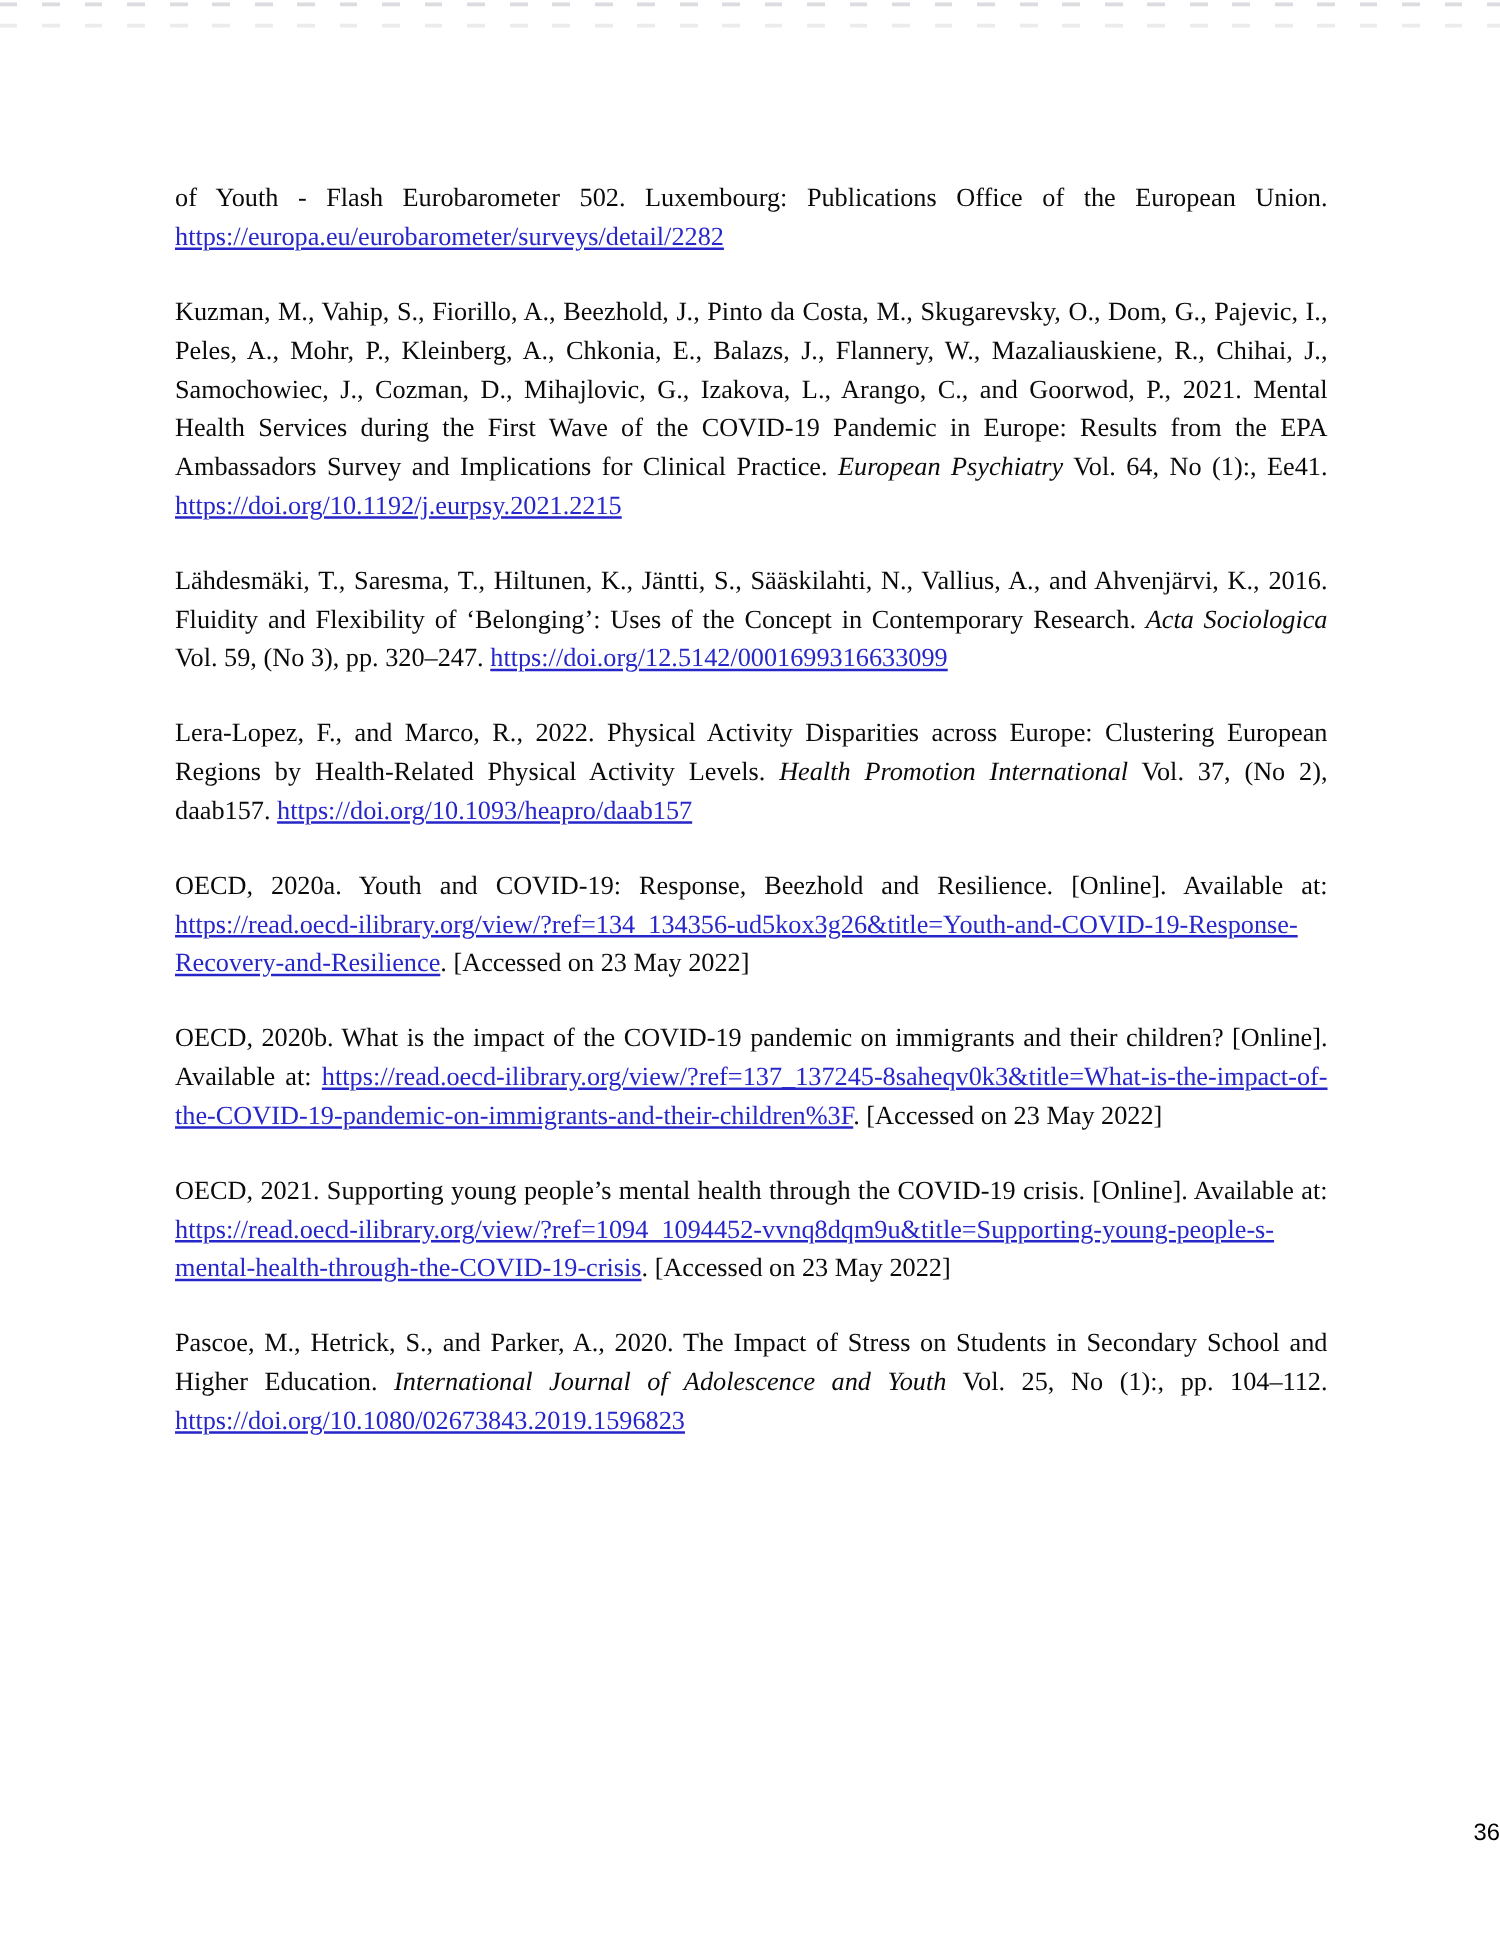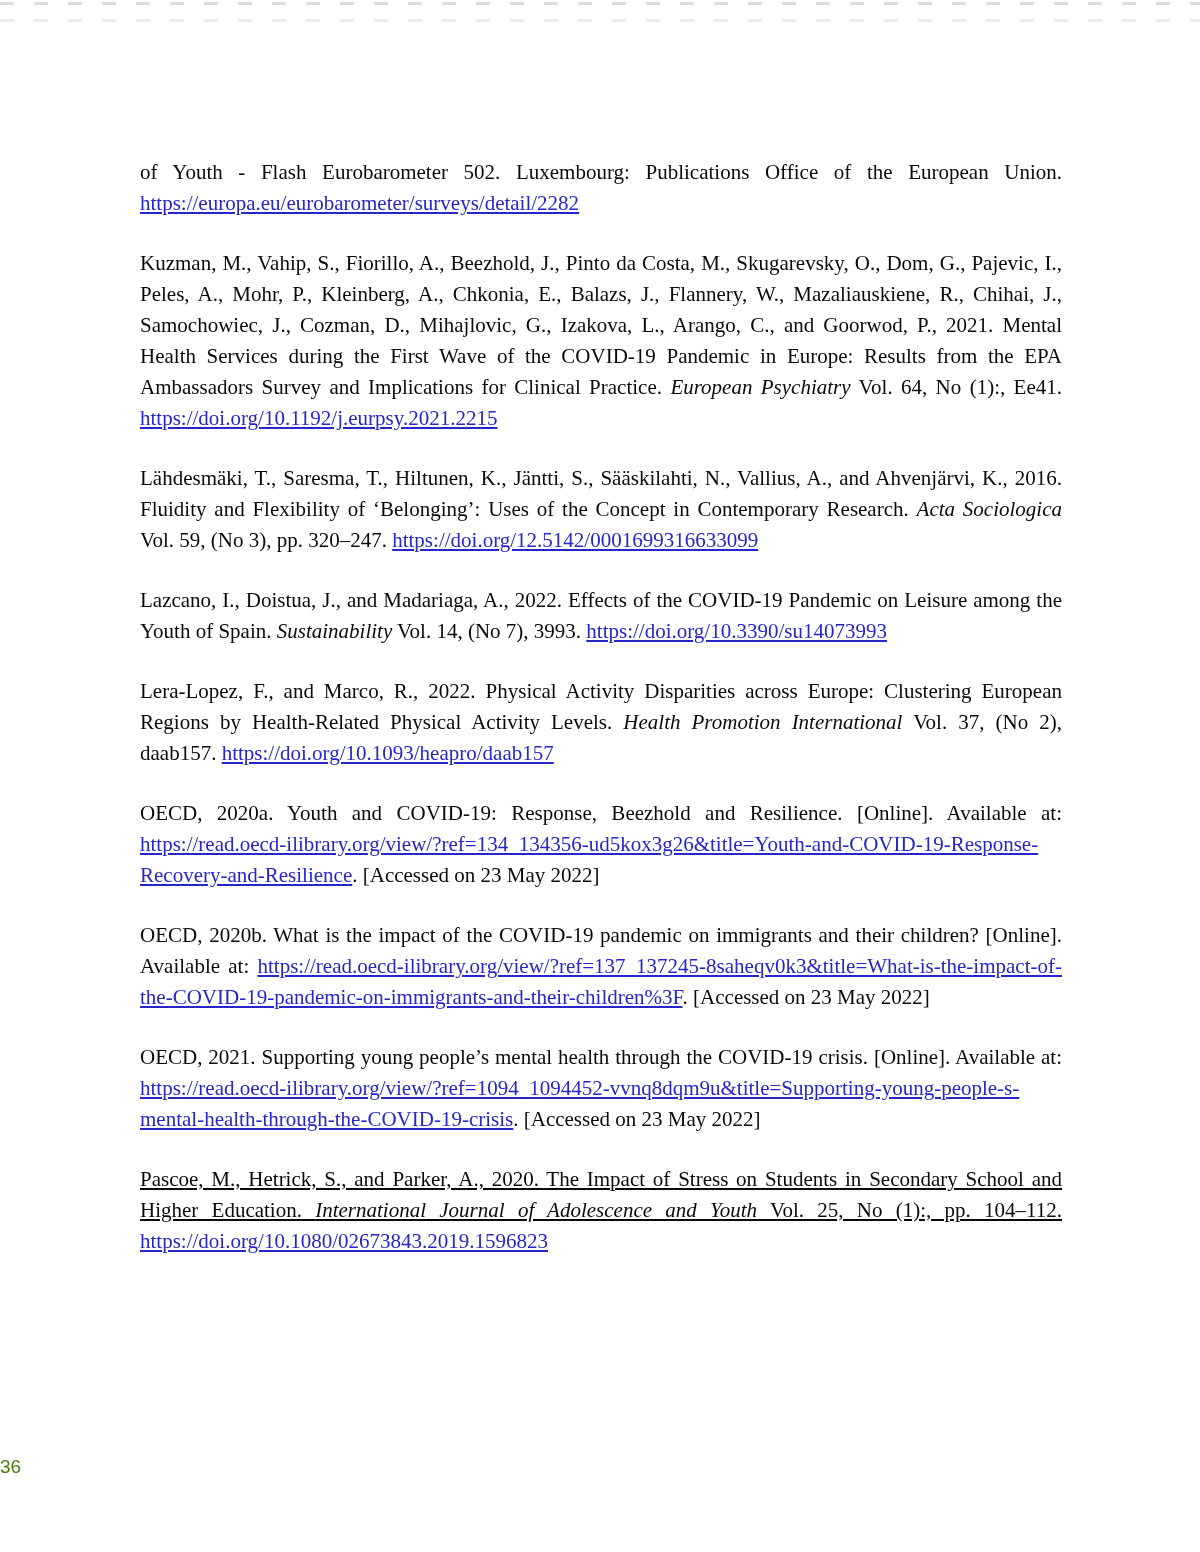--- a/index.html
+++ b/index.html
@@ -25,54 +25,52 @@
   .scan-artifact.a1 { top: 2px; }
   .scan-artifact.a2 { top: 19px; opacity: 0.55; }
   .refs {
     position: absolute;
     left: 140px;
     top: 143px;
     width: 922px;
     font-size: 21px;
     line-height: 31px;
     text-align: justify;
-    margin-top: 14px;
   }
   .ref {
     margin: 0 0 29px 0;
   }
-  .ref:last-child { margin-bottom: 0; text-decoration: underline; }
+  .ref:last-child { margin-bottom: 0; }
   .ref a {
     color: var(--link-color, #2626c9);
     text-decoration: underline;
     cursor: pointer;
   }
   .it { font-style: italic; }
   .pageno {
     position: absolute;
     top: 1456px;
     left: 0;
     width: 1200px;
-    text-align: left;
+    text-align: right;
     font-family: "Liberation Sans", "DejaVu Sans", sans-serif;
     font-size: 19px;
-    color: #4d7c0f;
+    color: #000000;
   }
 </style>
 </head>
 <body>
 
 <div class="scan-artifact a1"></div>
 <div class="scan-artifact a2"></div>
 
 <main class="refs" id="refs">
     <p class="ref"><span class="">of Youth - Flash Eurobarometer 502. Luxembourg: Publications Office of the European Union. </span><a href="#">https://europa.eu/eurobarometer/surveys/detail/2282</a></p>
     <p class="ref"><span class="">Kuzman, M., Vahip, S., Fiorillo, A., Beezhold, J., Pinto da Costa, M., Skugarevsky, O., Dom, G., Pajevic, I., Peles, A., Mohr, P., Kleinberg, A., Chkonia, E., Balazs, J., Flannery, W., Mazaliauskiene, R., Chihai, J., Samochowiec, J., Cozman, D., Mihajlovic, G., Izakova, L., Arango, C., and Goorwod, P., 2021. Mental Health Services during the First Wave of the COVID-19 Pandemic in Europe: Results from the EPA Ambassadors Survey and Implications for Clinical Practice. </span><span class="it">European Psychiatry</span><span class=""> Vol. 64, No  (1):, Ee41. </span><a href="#">https://doi.org/10.1192/j.eurpsy.2021.2215</a></p>
     <p class="ref"><span class="">Lähdesmäki, T., Saresma, T., Hiltunen, K., Jäntti, S., Sääskilahti, N., Vallius, A., and Ahvenjärvi, K., 2016. Fluidity and Flexibility of ‘Belonging’: Uses of the Concept in Contemporary Research. </span><span class="it">Acta Sociologica</span><span class=""> Vol. 59, (No 3), pp. 320–247. </span><a href="#">https://doi.org/12.5142/0001699316633099</a></p>
-    <p class="ref"><span class="">Lazcano, I., Doistua, J., and Madariaga, A., 2022. Effects of the COVID-19 Pandemic on Leisure among the Youth of Spain. </span><span class="it">Sustainability</span><span class=""> Vol. 14, (No 7), 3993. </span><a href="#">https://doi.org/10.3390/su14073993</a></p>
     <p class="ref"><span class="">Lera-Lopez, F., and Marco, R., 2022. Physical Activity Disparities across Europe: Clustering European Regions by Health-Related Physical Activity Levels. </span><span class="it">Health Promotion International</span><span class=""> Vol. 37, (No 2), daab157. </span><a href="#">https://doi.org/10.1093/heapro/daab157</a></p>
     <p class="ref"><span class="">OECD, 2020a. Youth and COVID-19: Response, Beezhold and Resilience. [Online]. Available at: </span><a href="#">https://read.oecd-ilibrary.org/view/?ref=134_134356-ud5kox3g26&amp;title=Youth-and-COVID-19-Response-Recovery-and-Resilience</a><span class="">. [Accessed on 23 May 2022]</span></p>
     <p class="ref"><span class="">OECD, 2020b. What is the impact of the COVID-19 pandemic on immigrants and their children? [Online]. Available at: </span><a href="#">https://read.oecd-ilibrary.org/view/?ref=137_137245-8saheqv0k3&amp;title=What-is-the-impact-of-the-COVID-19-pandemic-on-immigrants-and-their-children%3F</a><span class="">. [Accessed on 23 May 2022]</span></p>
     <p class="ref"><span class="">OECD, 2021. Supporting young people’s mental health through the COVID-19 crisis. [Online]. Available at: </span><a href="#">https://read.oecd-ilibrary.org/view/?ref=1094_1094452-vvnq8dqm9u&amp;title=Supporting-young-people-s-mental-health-through-the-COVID-19-crisis</a><span class="">. [Accessed on 23 May 2022]</span></p>
     <p class="ref"><span class="">Pascoe, M., Hetrick, S., and Parker, A., 2020. The Impact of Stress on Students in Secondary School and Higher Education. </span><span class="it">International Journal of Adolescence and Youth</span><span class=""> Vol. 25, No (1):, pp. 104–112. </span><a href="#">https://doi.org/10.1080/02673843.2019.1596823</a></p>
   </main>
 
 <footer class="pageno">36</footer>
 
 </body></html>

